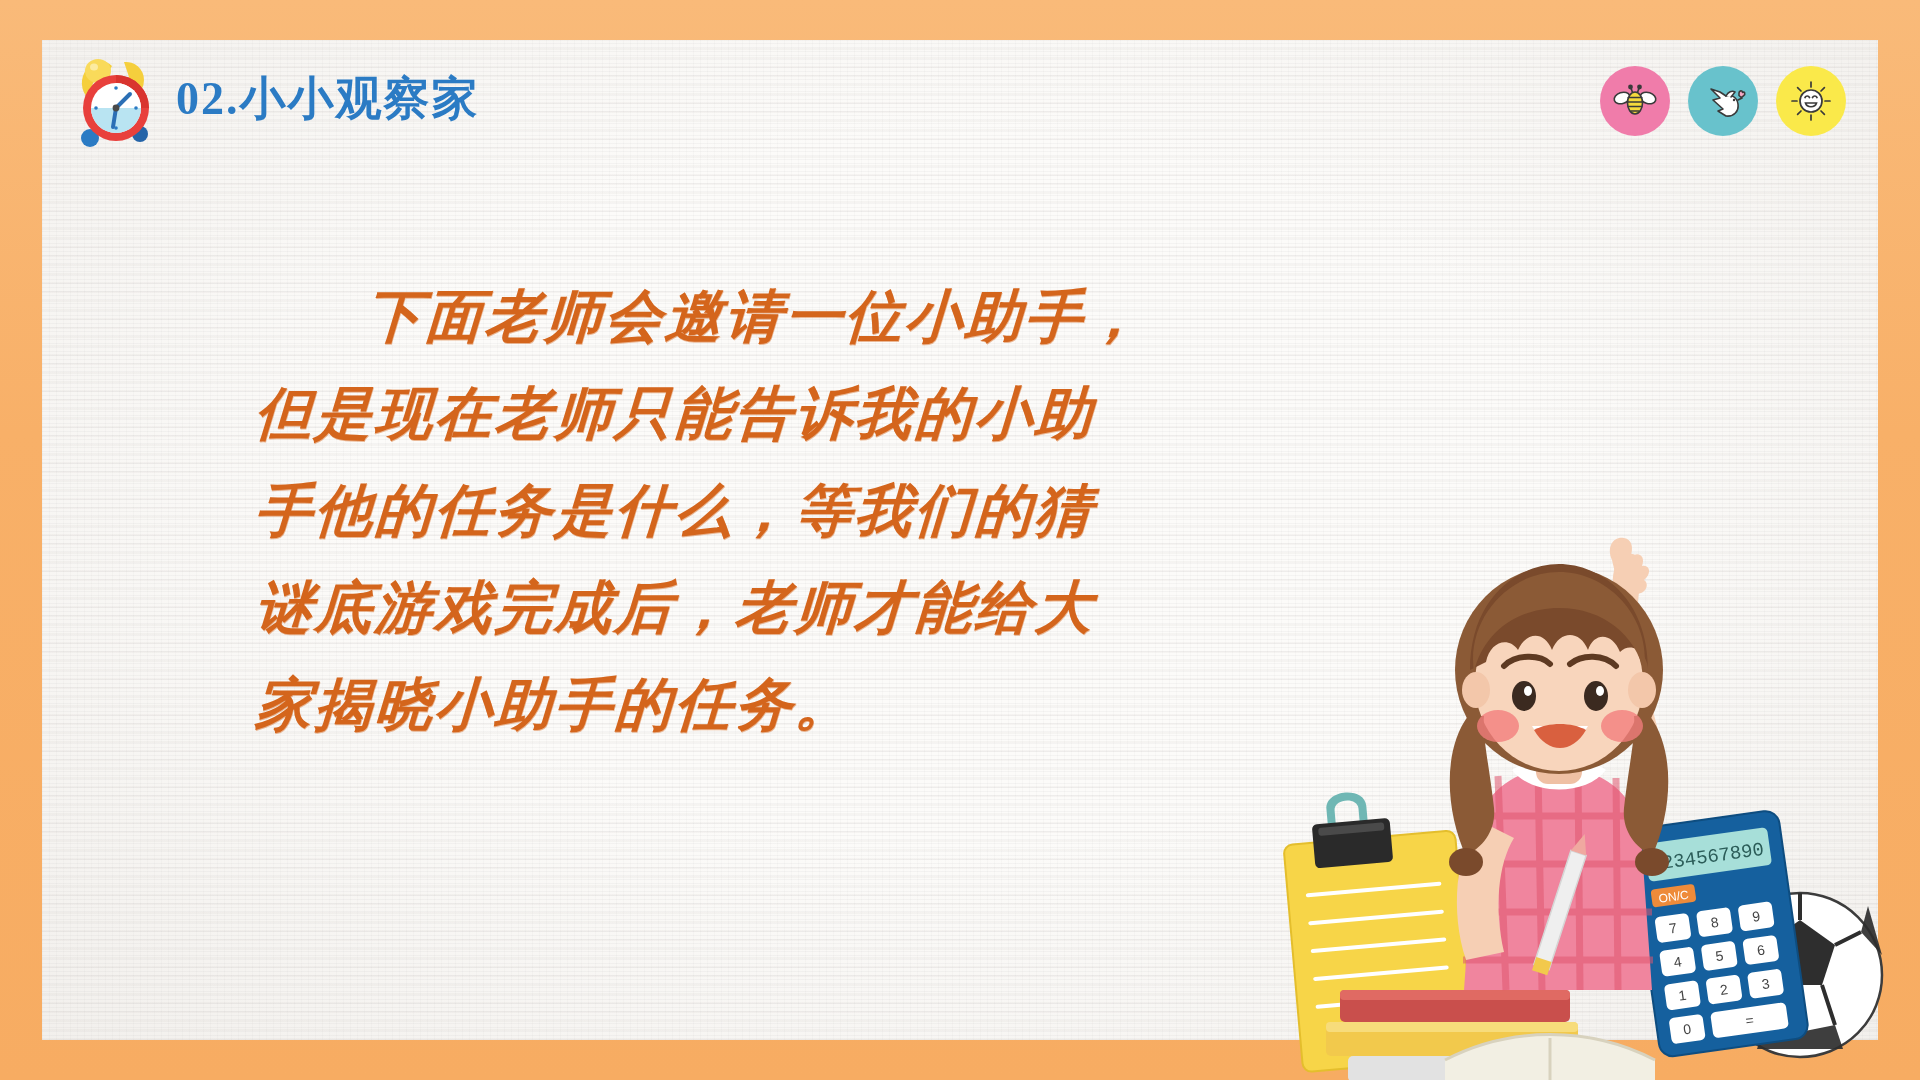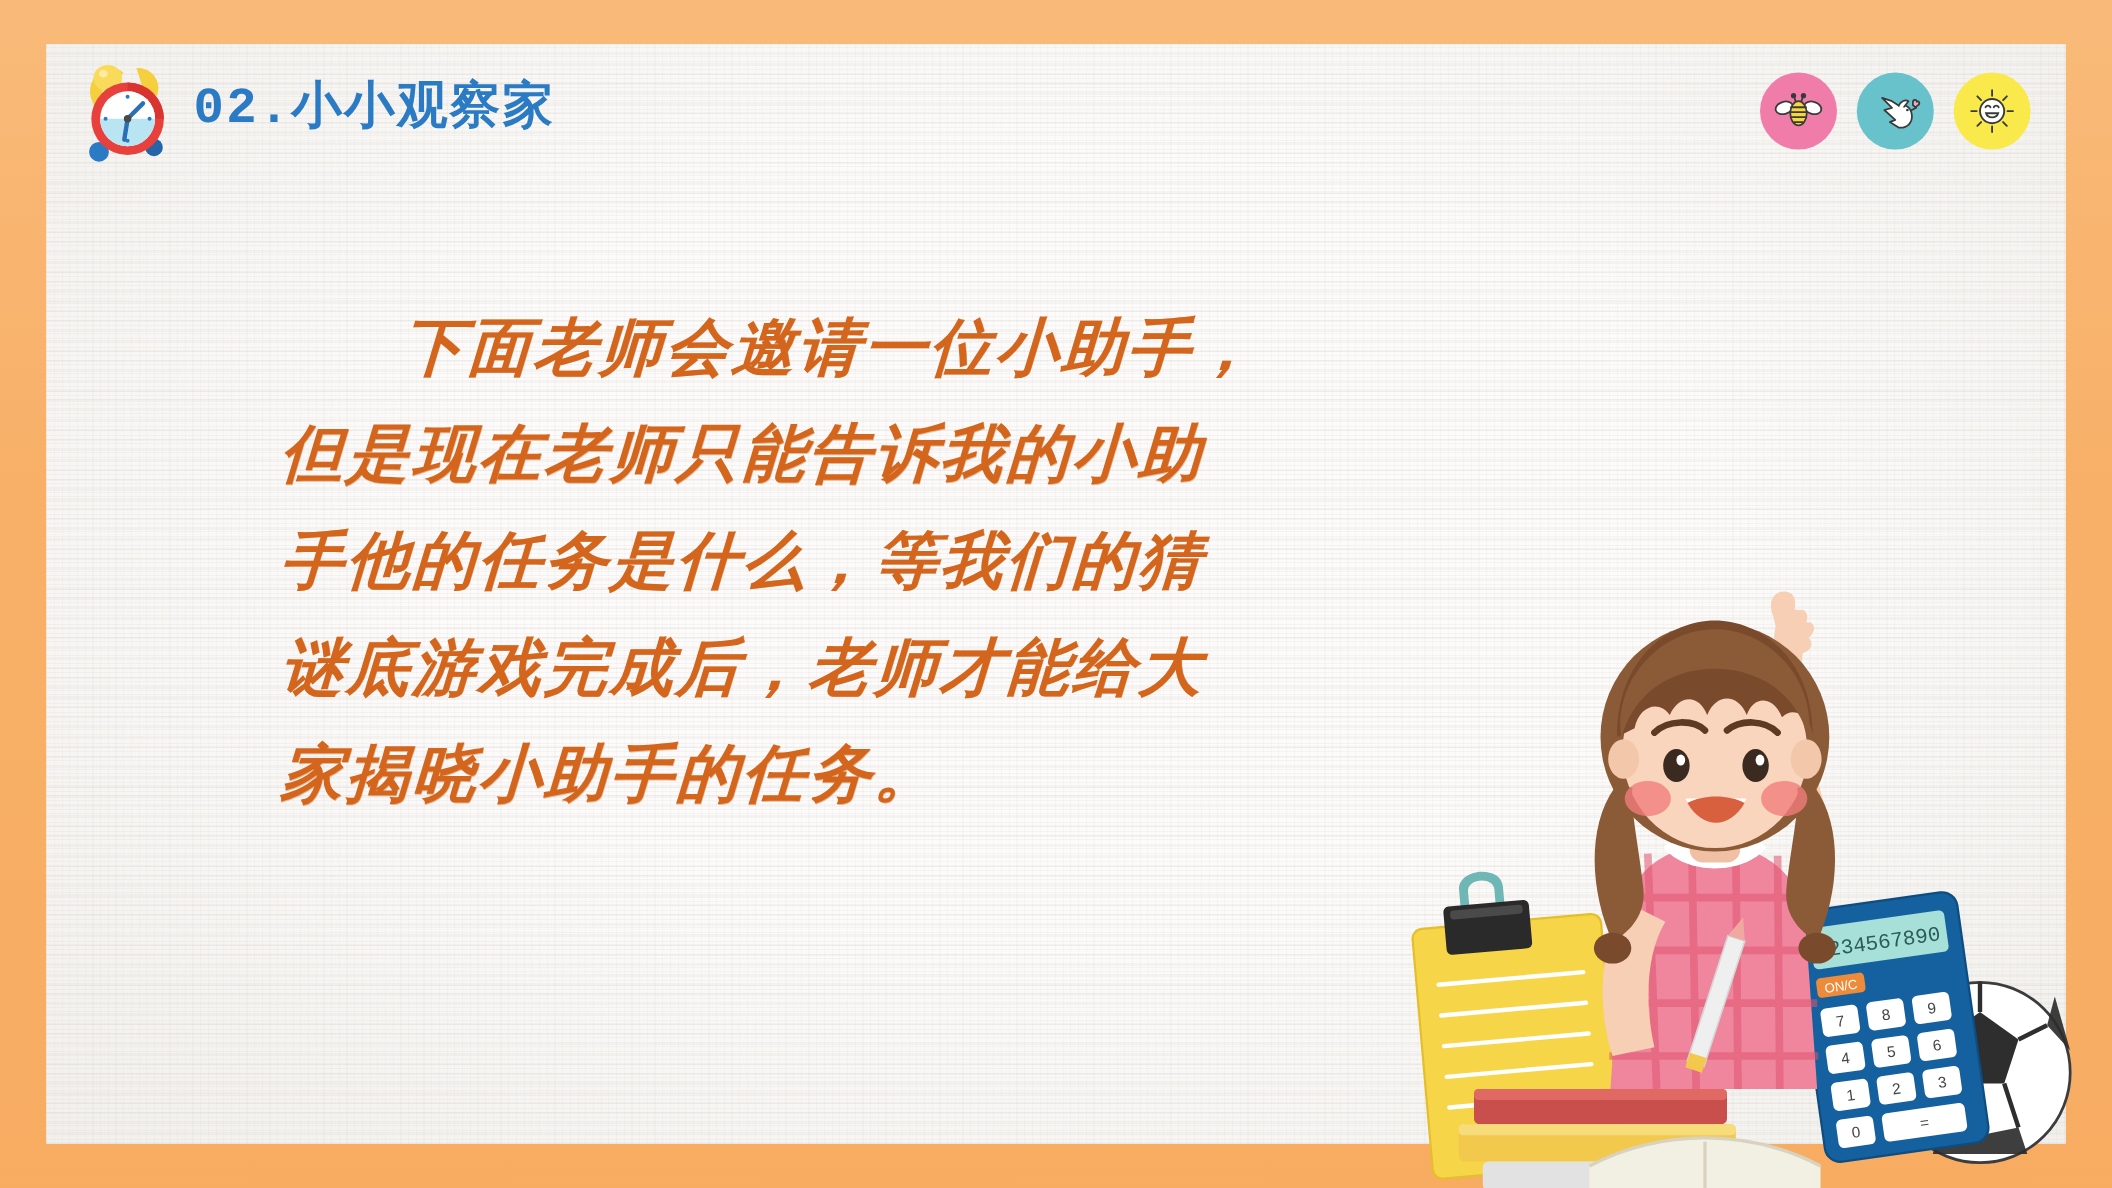--- a/index.html
+++ b/index.html
@@ -57,21 +57,21 @@
   #header-bar {
     position:absolute; left:0; top:0; width:100%; height:160px;
     z-index:6;
   }
   #title-group {
     position:absolute; left:66px; top:52px;
     display:flex; align-items:center; gap:14px;
   }
   #clock-icon { width:96px; height:100px; position:relative; flex:none; }
   #page-title {
-    font-family:Liberation Mono, monospace;
+    font-family:Liberation Serif, serif;
     font-size:46px;
     font-weight:700;
     color:#2B7BC4;
     letter-spacing:2px;
     white-space:nowrap;
     line-height:1;
     padding-bottom:6px;
   }
 
   

